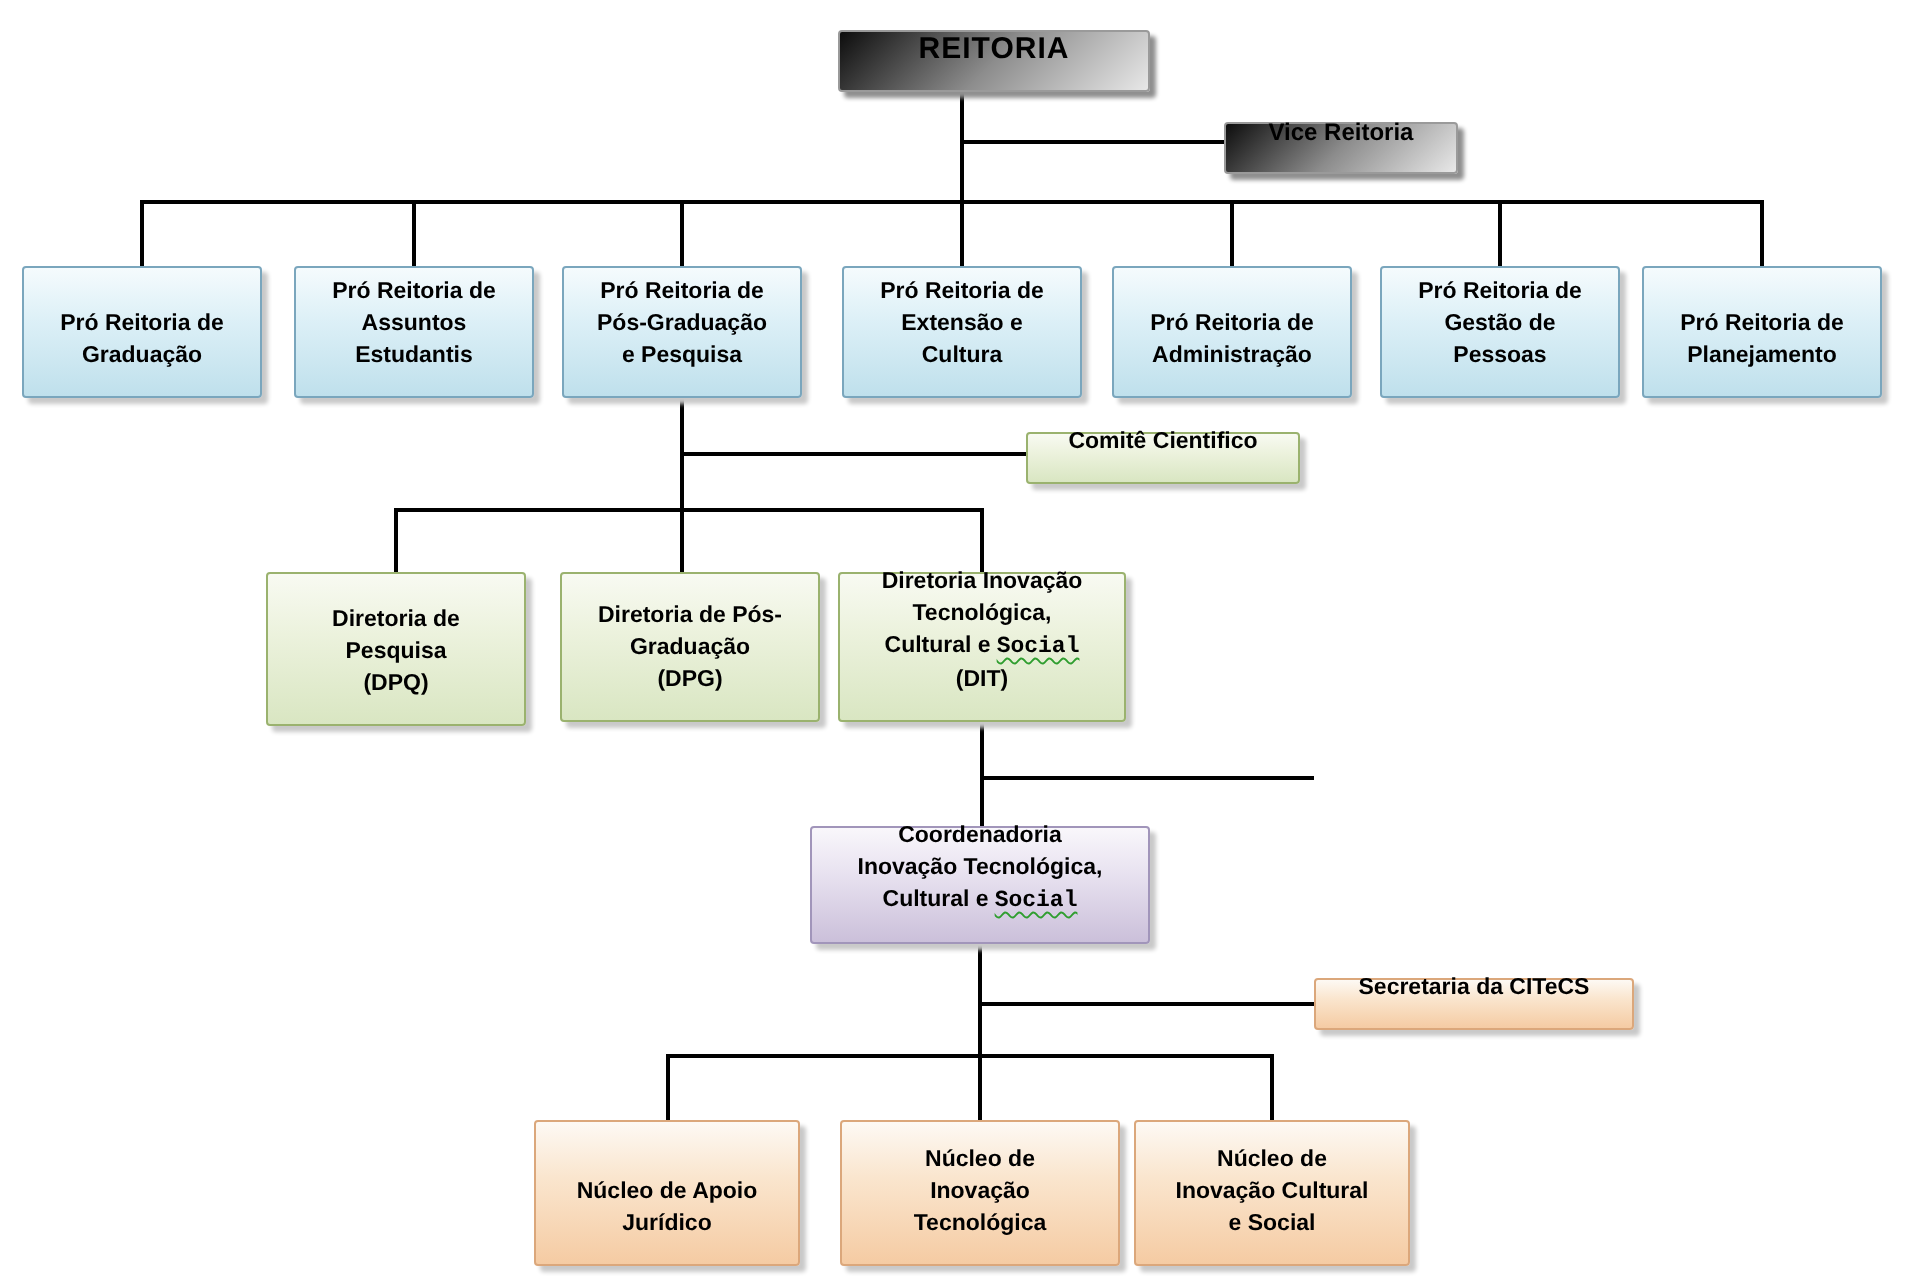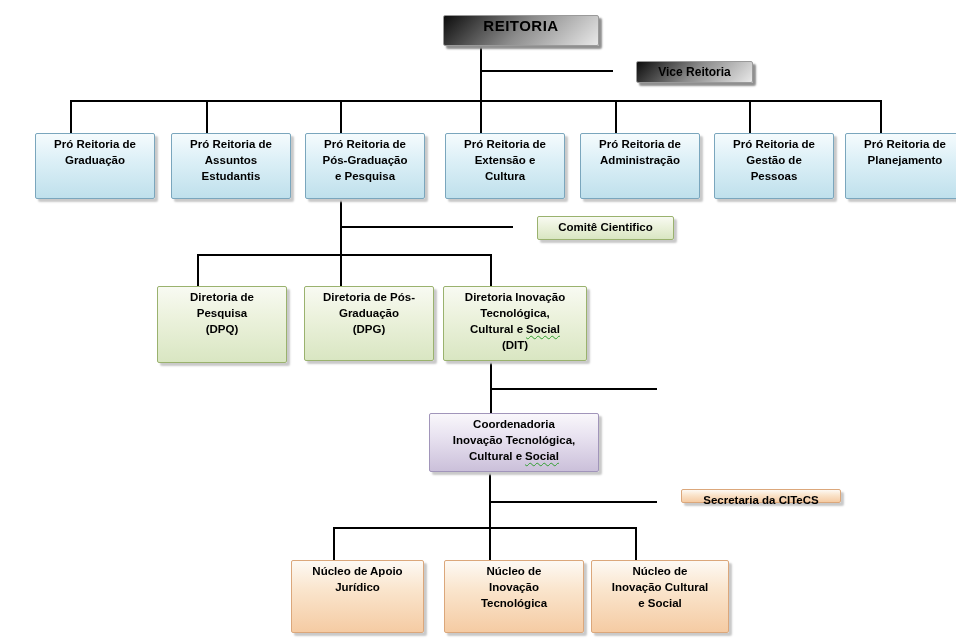--- a/index.html
+++ b/index.html
@@ -10,28 +10,27 @@
     font-family:"Liberation Sans", sans-serif;
     overflow:hidden;
   }
   .line { position:absolute; background:#000000; }
   .h-line { height:2px; }
   .v-line { width:2px; }
 
   .box {
     position:absolute;
     display:flex; flex-direction:column;
-    align-items:center; justify-content:flex-start;
+    align-items:center; justify-content:flex-end;
     text-align:center;
     font-weight:bold; color:#000000;
     border-radius:2px;
     box-sizing:border-box;
     font-size:11.5px; line-height:16px;
-    padding:2px;
-    margin-left:24px;
+    padding:12px;
   }
   .dark {
     background:linear-gradient(135deg,#0d0d0d 0%,#8c8c8c 50%,#e8e8e8 100%);
     border:1px solid #9a9a9a;
     box-shadow:3px 3px 2px #8f8f8f;
   }
   .box-reitoria { font-size:15px; letter-spacing:0.5px; }
   .box-vice { font-size:12px; }
   .blue {
     background:linear-gradient(180deg,#f5fbfd 0%,#ddf0f7 40%,#bfe0ec 100%);
@@ -51,20 +50,21 @@
   .orange {
     background:linear-gradient(180deg,#fdf9f4 0%,#fae5cd 40%,#f5cba3 100%);
     border:1px solid #dba77b;
     box-shadow:3px 3px 2px #c9c9c9;
   }
   .wavy {
     text-decoration:underline wavy #2f9e2f;
     text-decoration-thickness:1px;
     text-underline-offset:2px;
     margin-left:3px;
+    font-family:Liberation Mono, monospace;
   }
 </style>
 </head>
 <body>
 
 <div class="stage">
 
   <div class="line v-line" style="left:480px;top:46px;height:87px"></div>
   <div class="line h-line" style="left:480px;top:70px;width:133px"></div>
   <div class="line h-line" style="left:70px;top:100px;width:812px"></div>

